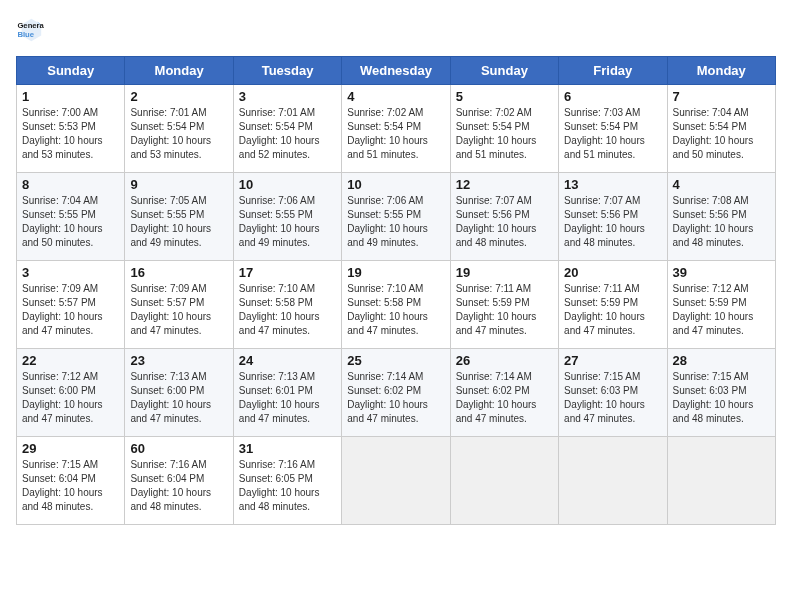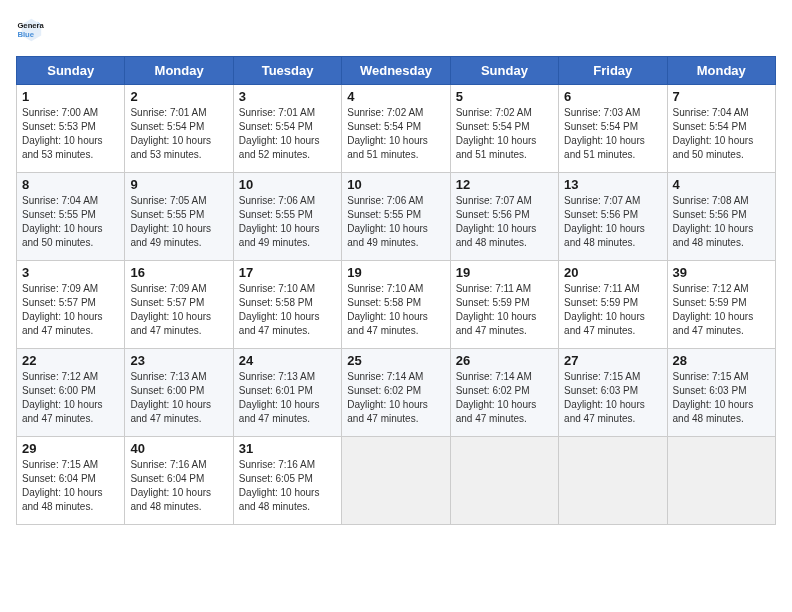--- a/index.html
+++ b/index.html
@@ -227,21 +227,21 @@
           <span class="day-number">28</span>
           <div class="day-info">Sunrise: 7:15 AM<br>Sunset: 6:03 PM<br>Daylight: 10 hours and 48 minutes.</div>
         </td>
       </tr>
       <tr>
         <td>
           <span class="day-number">29</span>
           <div class="day-info">Sunrise: 7:15 AM<br>Sunset: 6:04 PM<br>Daylight: 10 hours and 48 minutes.</div>
         </td>
         <td>
-          <span class="day-number">40</span>
+          <span class="day-number">60</span>
           <div class="day-info">Sunrise: 7:16 AM<br>Sunset: 6:04 PM<br>Daylight: 10 hours and 48 minutes.</div>
         </td>
         <td>
           <span class="day-number">31</span>
           <div class="day-info">Sunrise: 7:16 AM<br>Sunset: 6:05 PM<br>Daylight: 10 hours and 48 minutes.</div>
         </td>
         <td class="empty"></td>
         <td class="empty"></td>
         <td class="empty"></td>
         <td class="empty"></td>

